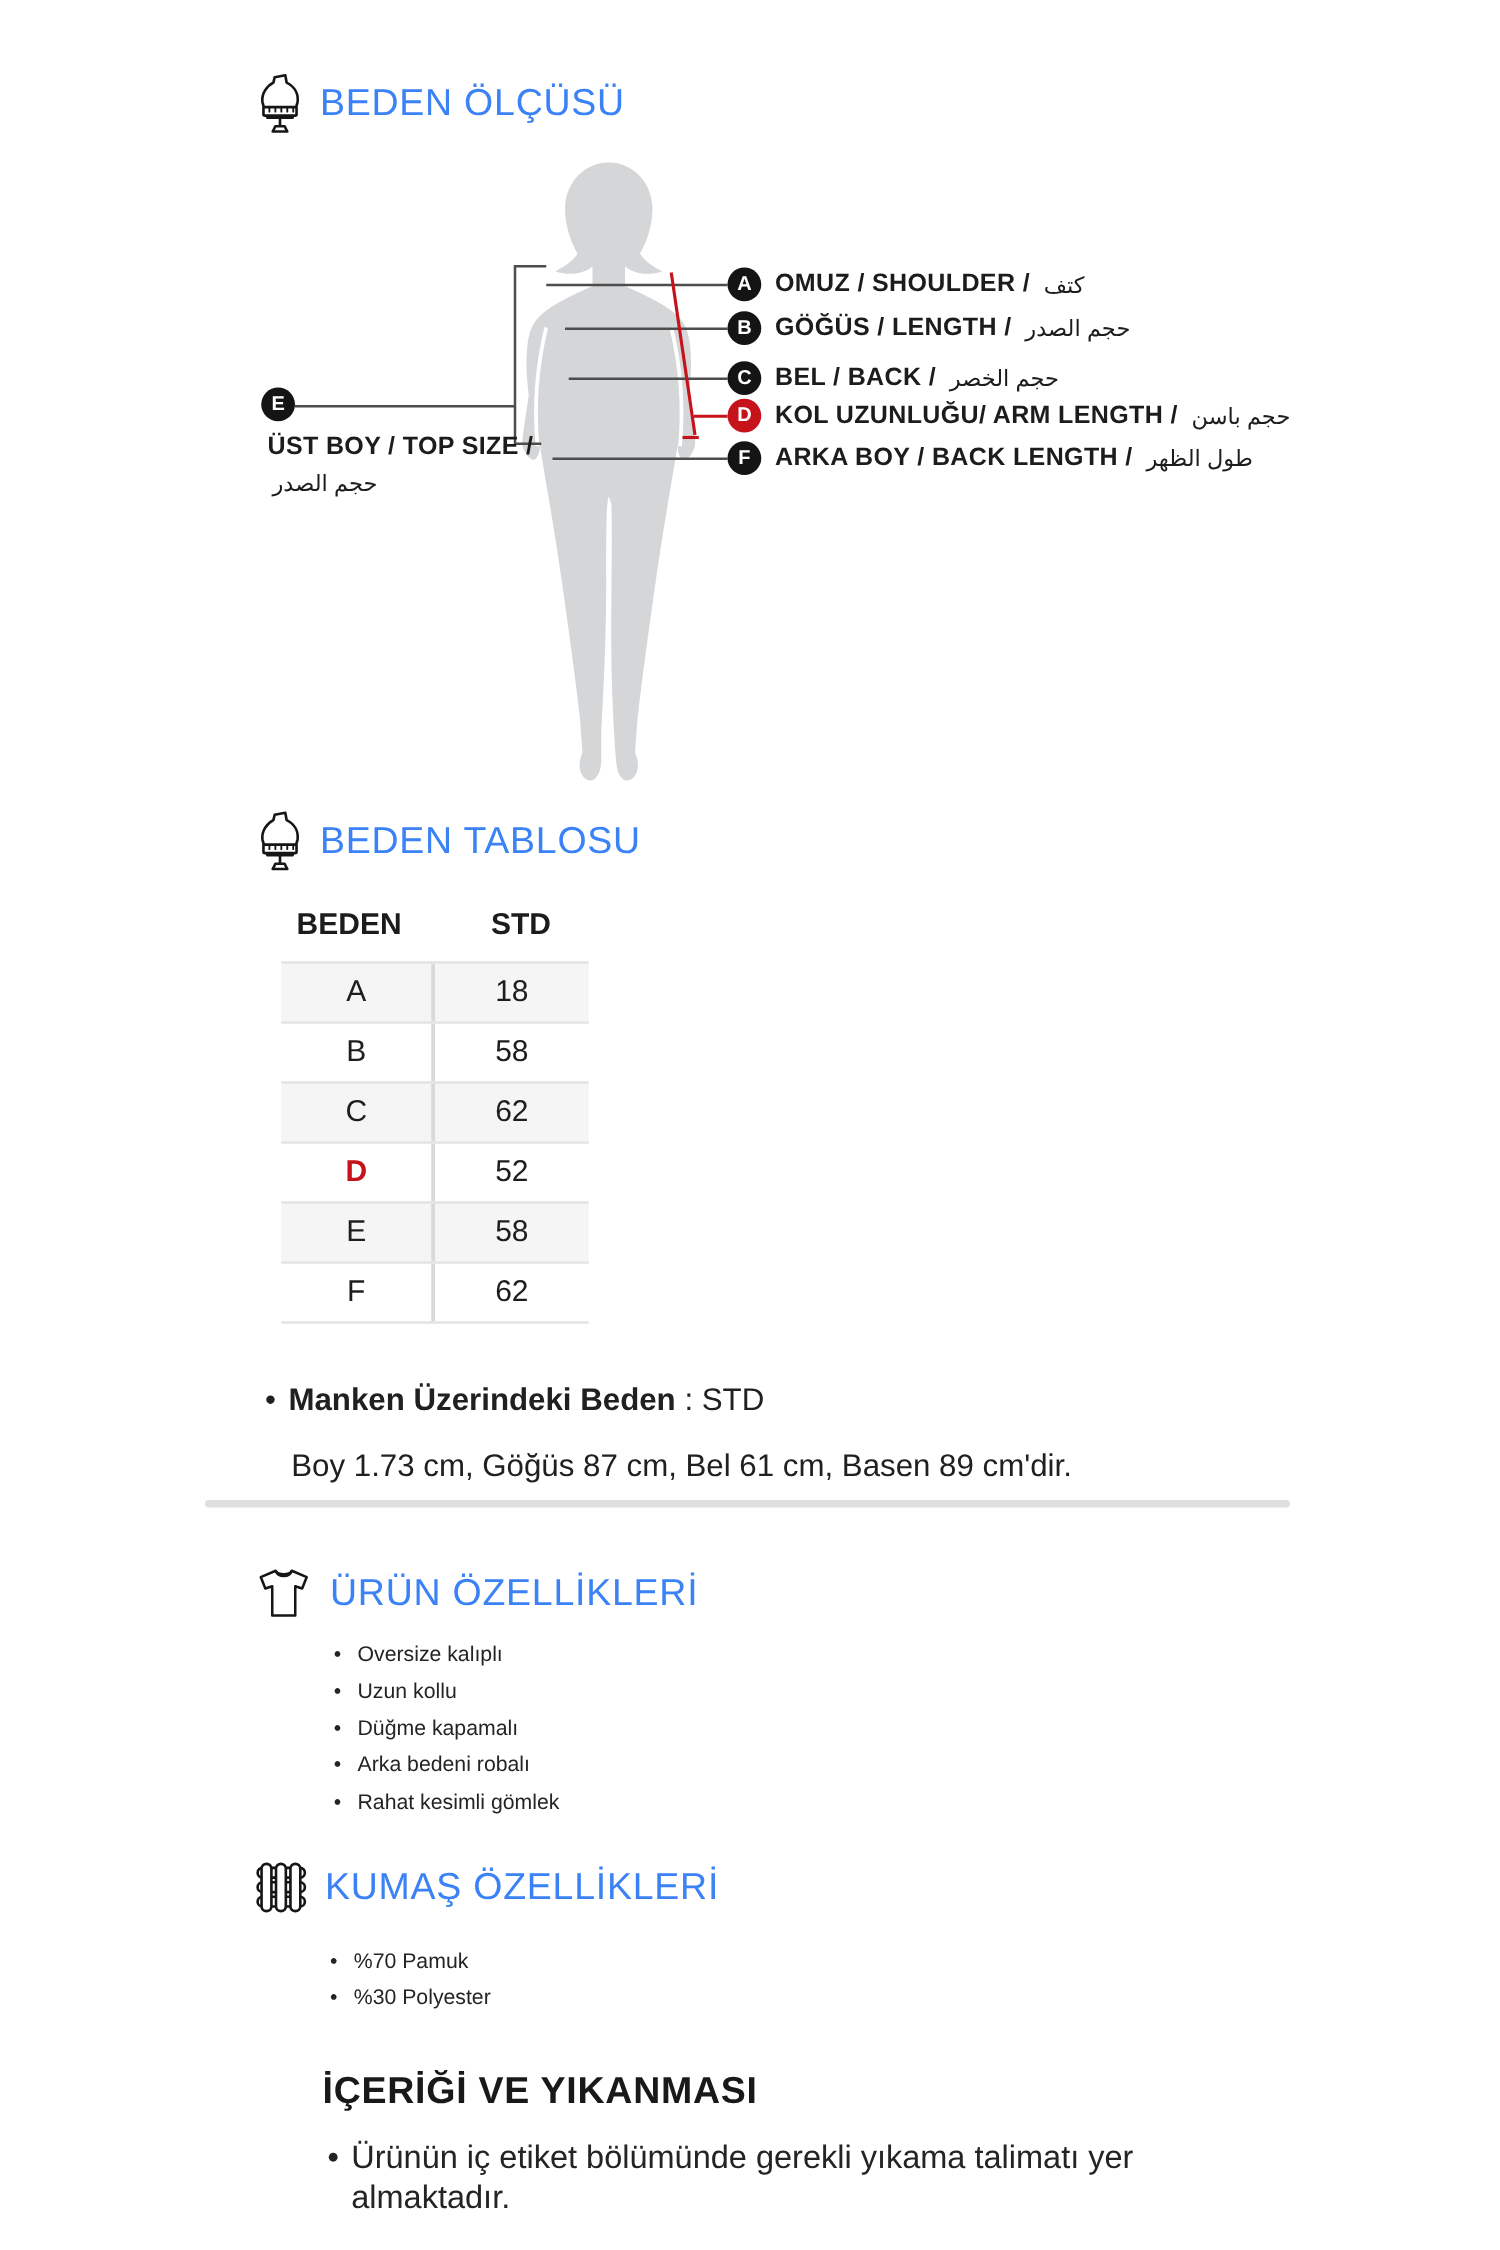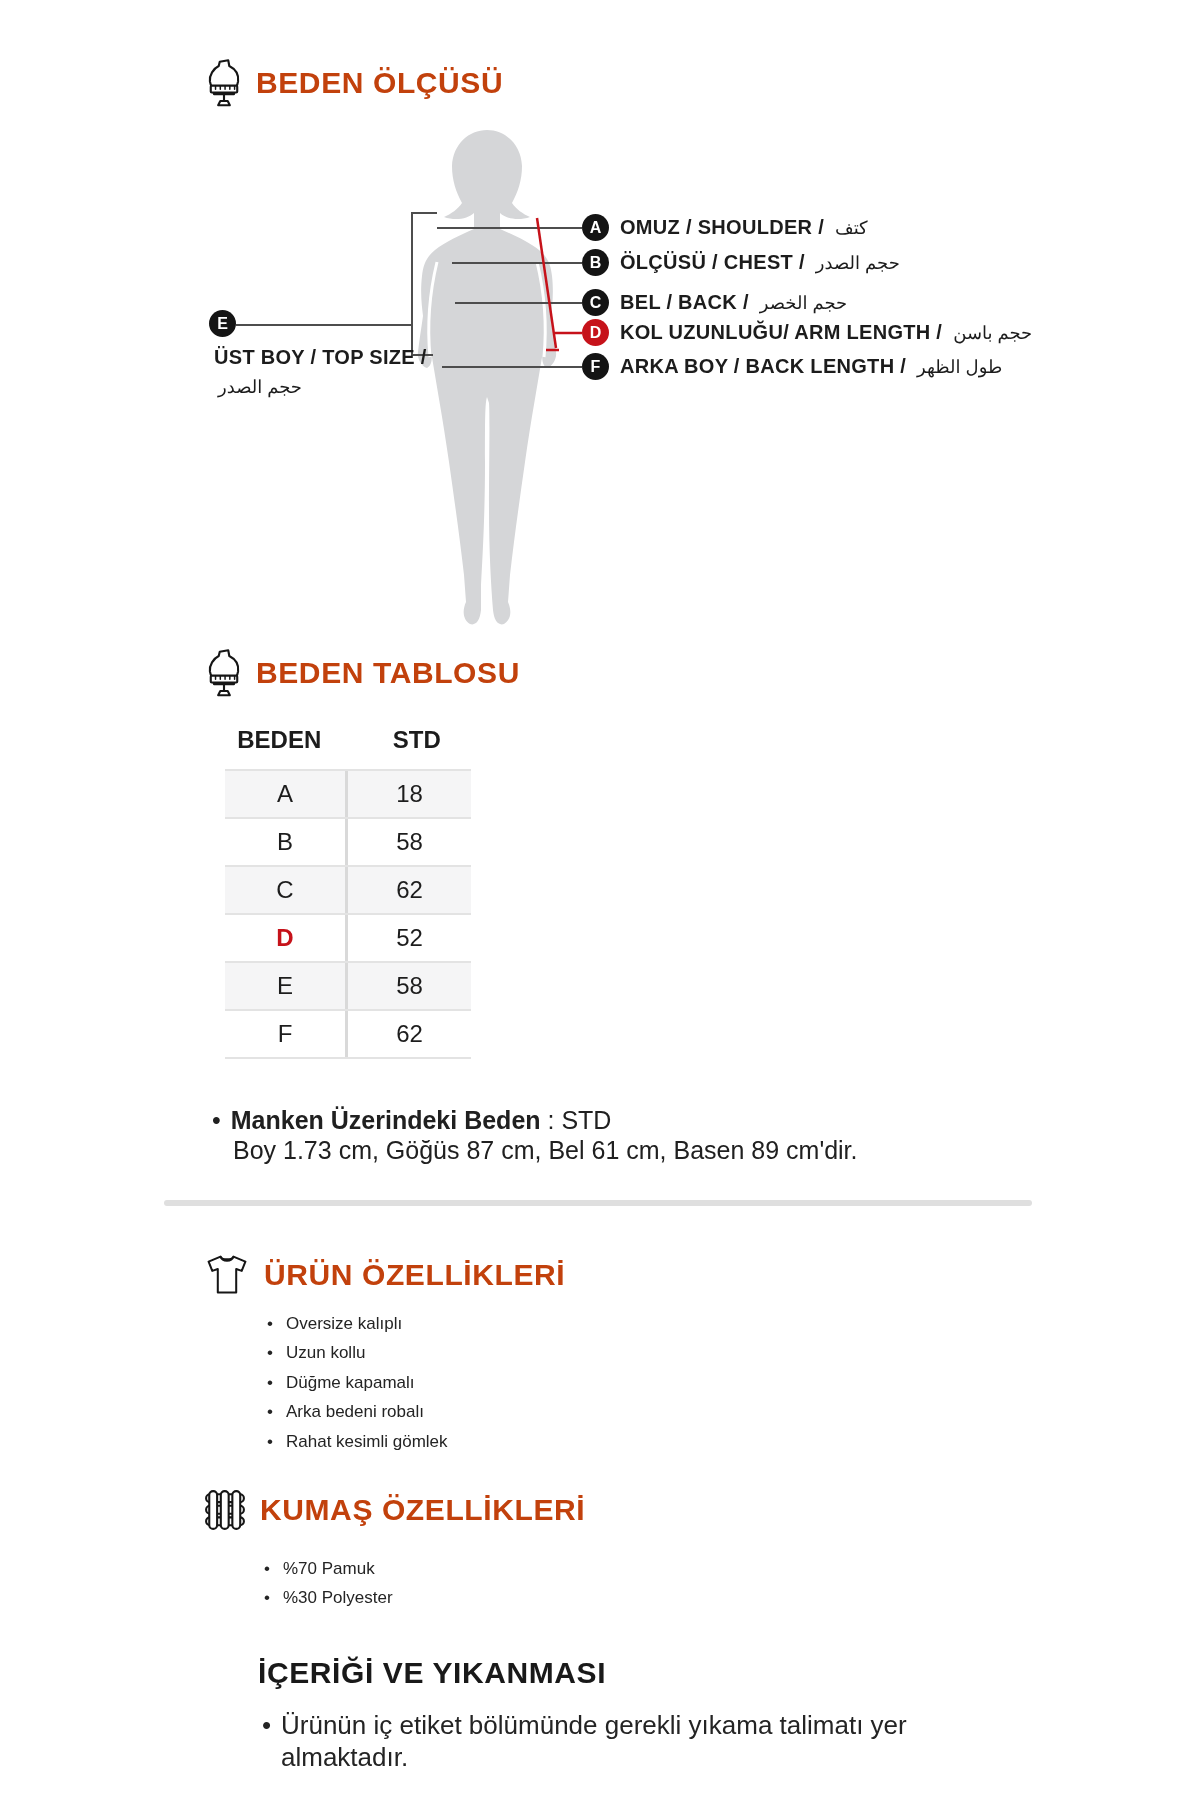--- a/index.html
+++ b/index.html
@@ -1,21 +1,21 @@
 <!DOCTYPE html>
 <html><head>
 <meta charset="utf-8">
 <style>
   html,body{margin:0;padding:0;background:#fff;}
   .page{position:relative;width:1200px;height:1800px;background:#fff;overflow:hidden;
         font-family:"Liberation Sans",sans-serif;color:#1c1c1c;}
 
   
   .sec-head{position:absolute;display:flex;align-items:center;gap:14px;}
-  .sec-title{font-size:30px;font-weight:700;letter-spacing:.6px;color:#c2410c;white-space:nowrap;}
+  .sec-title{font-size:30px;font-weight:400;letter-spacing:.6px;color:#3b82f6;white-space:nowrap;}
   .sec-icon{flex:0 0 auto;display:block;}
 
   
   .diagram-svg{position:absolute;left:0;top:110px;width:1200px;height:540px;}
 
   
   .m-label{position:absolute;display:flex;align-items:center;gap:11px;white-space:nowrap;}
   .m-circle{width:27px;height:27px;border-radius:50%;background:#141414;color:#fff;
             display:flex;align-items:center;justify-content:center;
             font-size:16px;font-weight:800;}
@@ -37,21 +37,21 @@
         font-size:24px;font-weight:500;color:#1d1d1d;}
   .cell.c1{border-right:3px solid #d9d9d9;box-sizing:border-box;}
   .cell .red-letter{color:#c6121a;font-weight:700;}
 
   
   .note{position:absolute;left:212px;top:1106px;font-size:25px;color:#202020;}
   .note .l1{display:flex;align-items:center;}
   .note .dot{margin-right:10px;}
   .note .lbl{font-weight:700;}
   .note .sep,.note .val{white-space:pre;}
-  .note .l2{margin-top:1px;margin-left:21px;}
+  .note .l2{margin-top:24px;margin-left:21px;}
 
   
   .divider{position:absolute;left:164px;top:1200px;width:868px;height:6px;background:#dfdfdf;border-radius:3px;}
 
   
   .feat-list{position:absolute;list-style:none;margin:0;padding:0;}
   .feat-list li{position:relative;padding-left:19px;font-size:17px;line-height:29.4px;color:#242424;}
   .feat-list li::before{content:"•";position:absolute;left:0;}
   .list-urun{left:267px;top:1309px;}
   .list-kumas{left:264px;top:1554px;}
@@ -120,21 +120,21 @@
     </g>
   </svg>
 
   <div class="m-label" style="left:582px;top:214px;">
     <span class="m-circle">A</span>
     <span class="m-text">OMUZ / SHOULDER /</span>
     <span class="m-ar">كتف</span>
   </div>
   <div class="m-label" style="left:582px;top:249px;">
     <span class="m-circle">B</span>
-    <span class="m-text">ÖLÇÜSÜ / CHEST /</span>
+    <span class="m-text">GÖĞÜS / LENGTH /</span>
     <span class="m-ar">حجم الصدر</span>
   </div>
   <div class="m-label" style="left:582px;top:289px;">
     <span class="m-circle">C</span>
     <span class="m-text">BEL / BACK /</span>
     <span class="m-ar">حجم الخصر</span>
   </div>
   <div class="m-label" style="left:582px;top:319px;">
     <span class="m-circle red">D</span>
     <span class="m-text">KOL UZUNLUĞU/ ARM LENGTH /</span>

